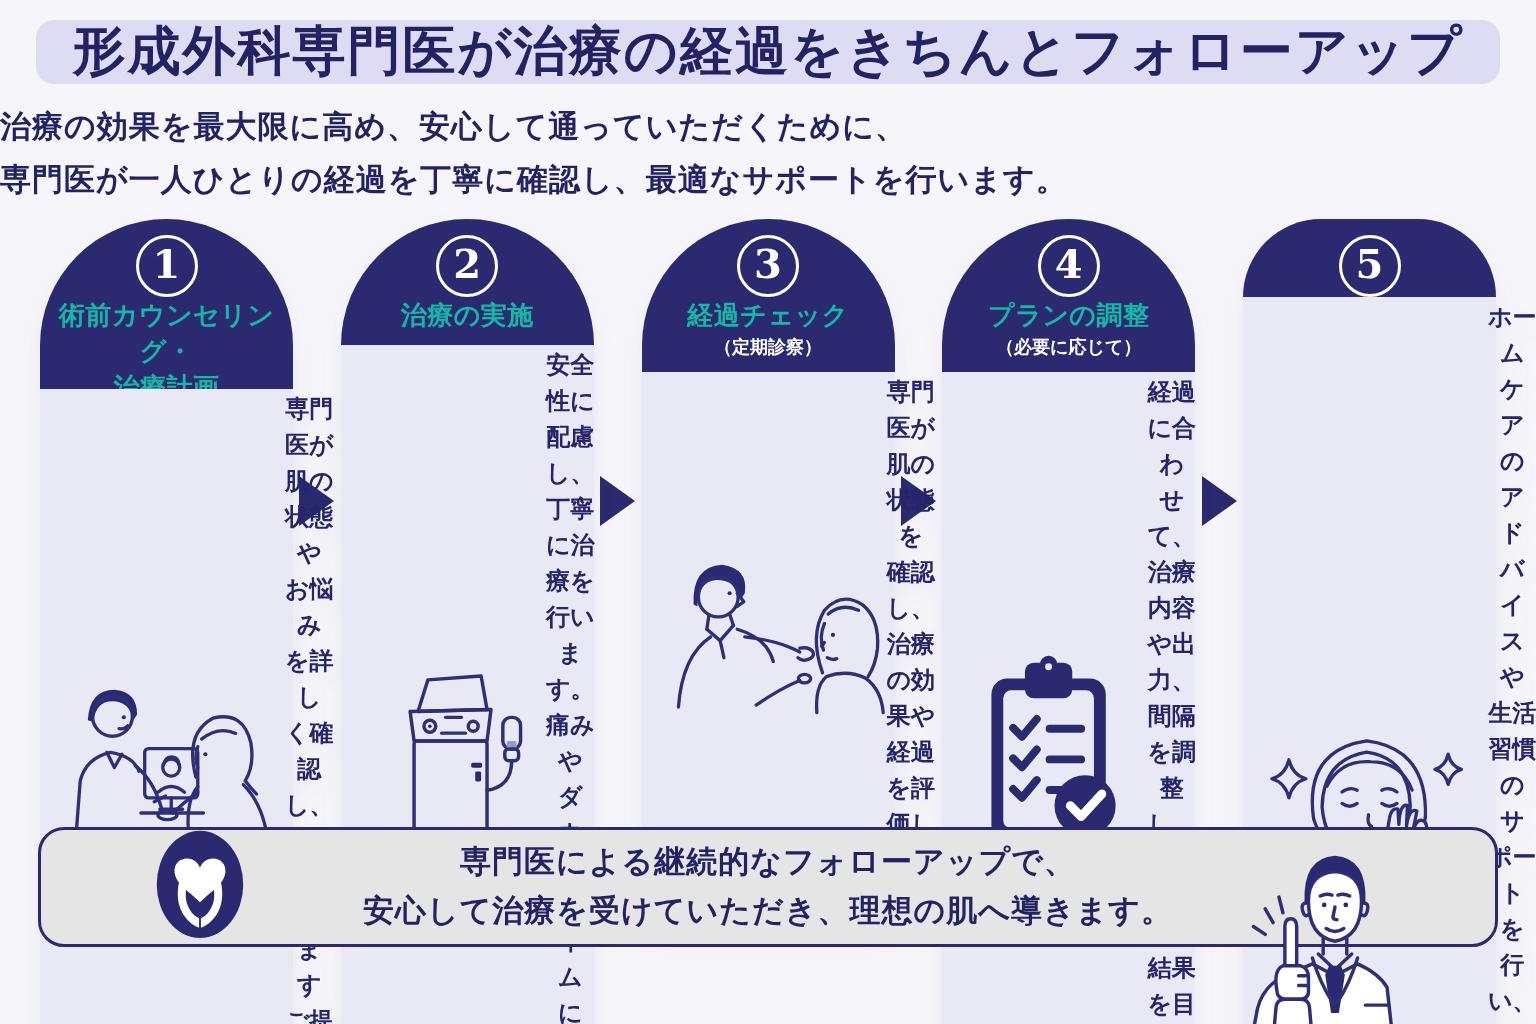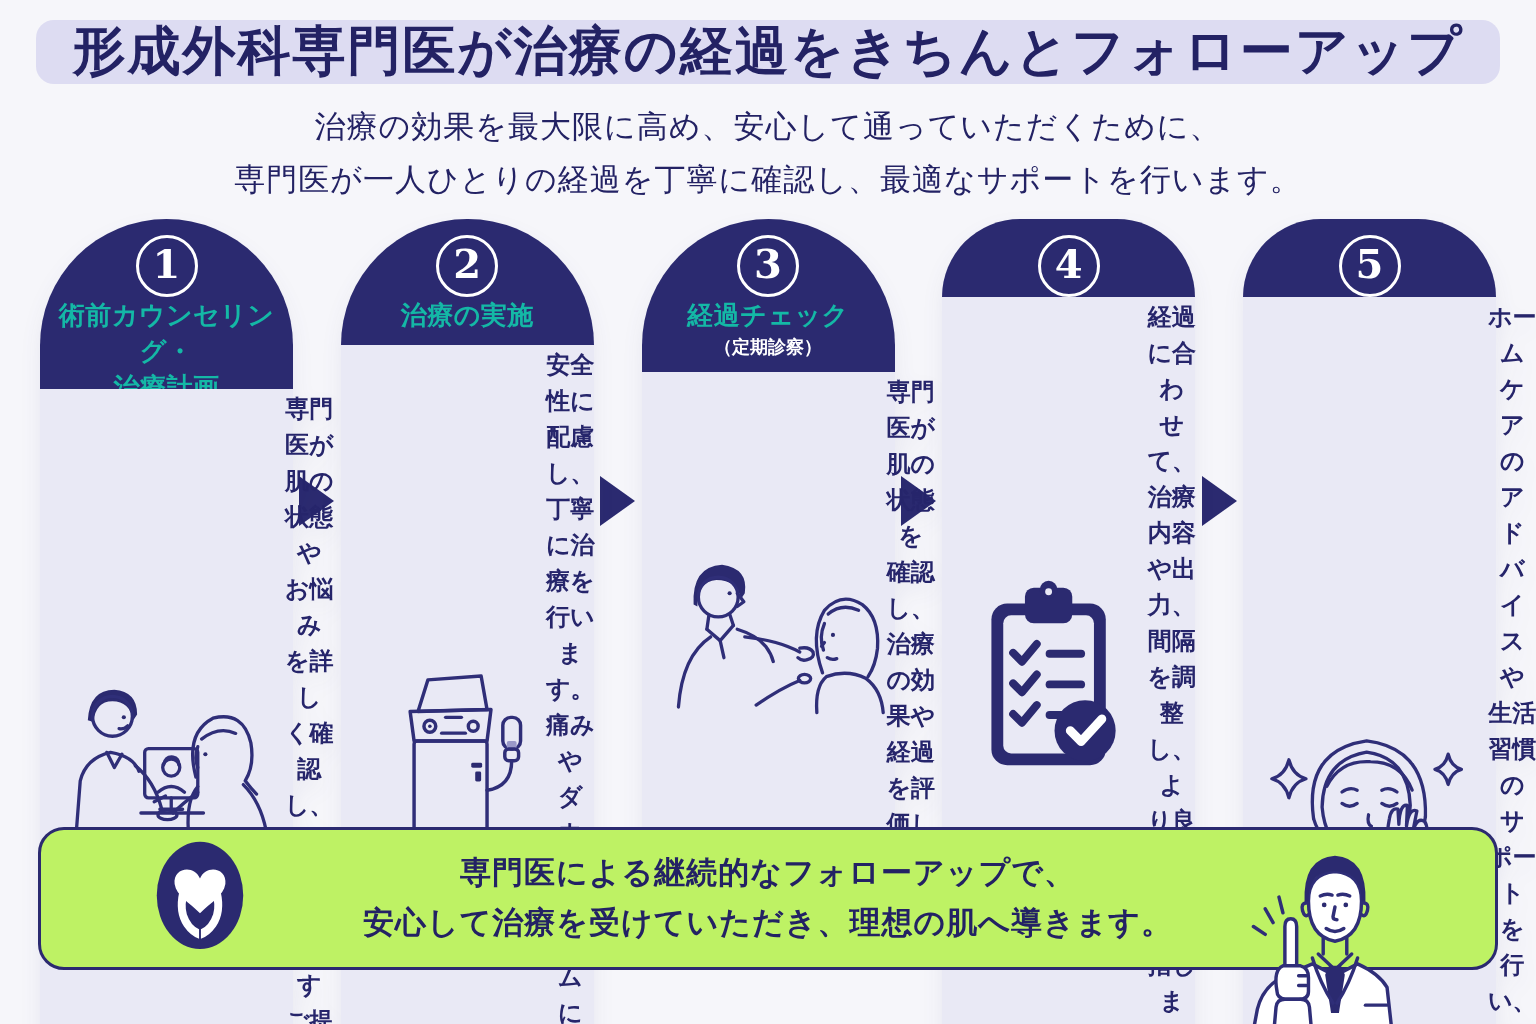--- a/index.html
+++ b/index.html
@@ -21,22 +21,21 @@
     display:flex; align-items:center; justify-content:center;
   }
   .title-banner h1{
     font-size:53px; font-weight:800; color:#232264; letter-spacing:2px;
     white-space:nowrap;
   }
 
   
   .subtitle{
     margin-top:16px;
-    text-align:center;
-    font-size:31px; font-weight:400; color:#232264;
+    font-size:31px; font-weight:700; color:#232264;
     line-height:1.72; letter-spacing:1px;
     white-space:pre-line;
   }
 
   
   .steps{
     margin:12px 40px 0;
     height:566px;
     display:flex; justify-content:space-between; align-items:flex-start;
   }
@@ -96,22 +95,22 @@
     border-top:25px solid transparent;
     border-bottom:25px solid transparent;
     border-left:35px solid #2b2a70;
     margin-top:257px;
   }
 
   
   .footer-banner{
     position:relative;
     margin:42px 38px 0;
-    height:143px;
-    background:#bef264;
+    height:120px;
+    background:#e5e5e5;
     border:3px solid #2b2a70;
     border-radius:26px;
   }
   .heart-icon{
     position:absolute; left:112px; top:50%; transform:translateY(-50%);
     width:94px; height:118px;
   }
   .footer-text{
     position:absolute; left:0; right:0; top:50%; transform:translateY(-50%);
     text-align:center;
@@ -269,20 +268,24 @@
 経過を評価します。</p>
       </div>
     </article>
 
     <div class="arrow"></div>
 
     <article class="card">
       <div class="card-head">
         <div class="num-circle">
           <span>4</span>
+        </div>
+        <div class="card-title-wrap">
+          <h2 class="card-title">プランの調整</h2>
+          <div class="card-paren">（必要に応じて）</div>
         </div>
       </div>
       <div class="card-body">
         <div class="illu">
           <svg viewBox="0 0 200 215">
             <rect class="fl" x="42" y="34" width="116" height="164" rx="16"></rect>
             <rect class="bgf" x="54" y="46" width="92" height="140" rx="8"></rect>
             <rect class="fl" x="76" y="18" width="48" height="36" rx="9"></rect>
             <circle class="fl" cx="100" cy="20" r="9"></circle>
             <circle class="bgf" cx="100" cy="22" r="3.5"></circle>

